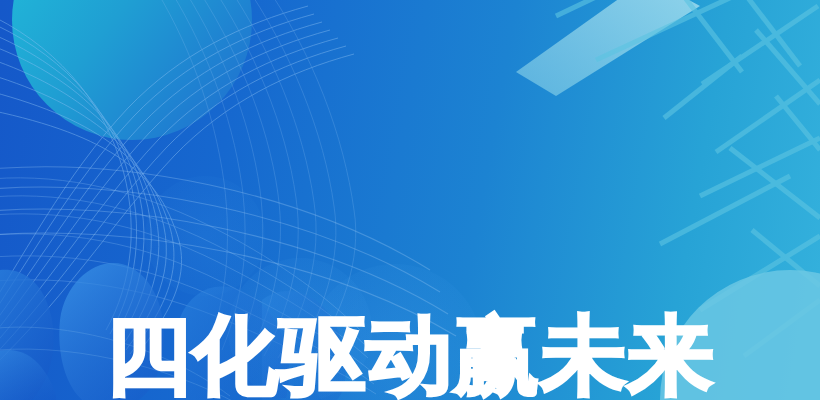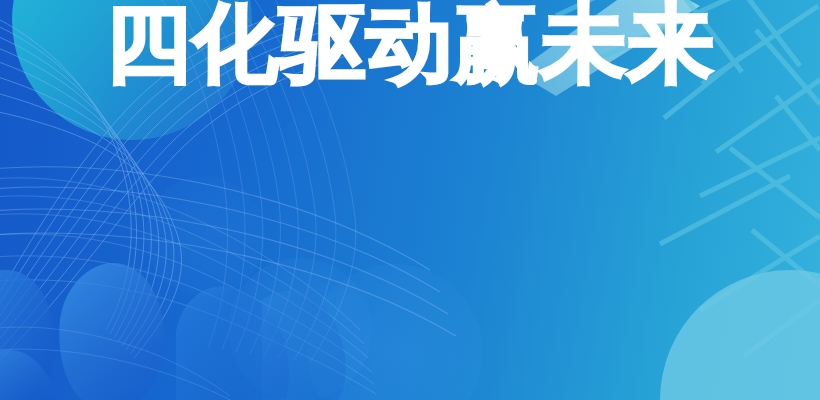--- a/index.html
+++ b/index.html
@@ -25,21 +25,21 @@
   }
   #text-block {
     position: absolute;
     left: 0;
     top: 0;
     width: 820px;
     height: 400px;
     display: flex;
     flex-direction: column;
     align-items: center;
-    justify-content: flex-start;
+    justify-content: flex-end;
     gap: 6px;
     z-index: 40;
   }
   .slogan-line {
     color: #ffffff;
     font-family: "DejaVu Sans", "Liberation Sans", sans-serif;
     font-weight: 700;
     font-size: 86px;
     line-height: 1.02;
     letter-spacing: 1px;

